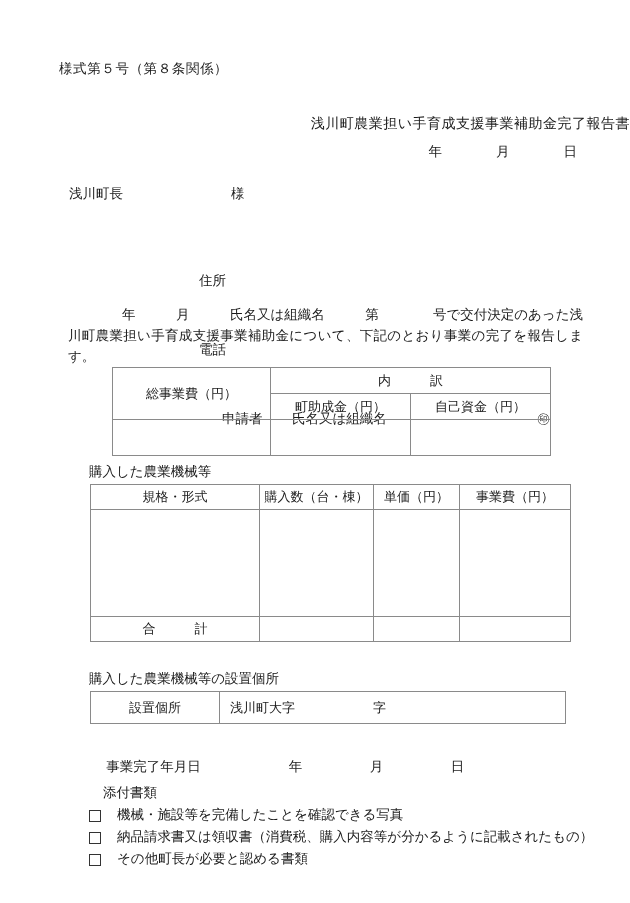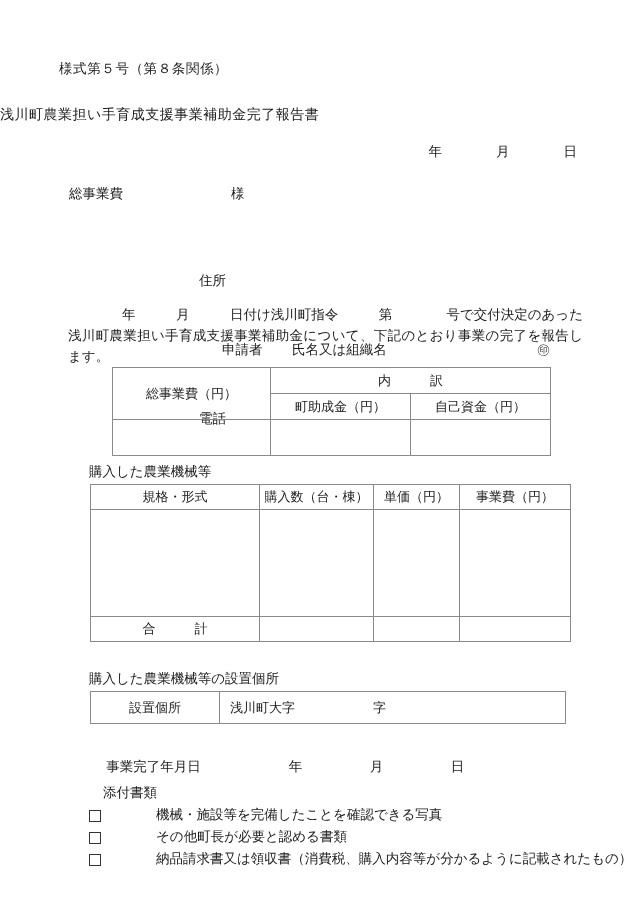--- a/index.html
+++ b/index.html
@@ -25,23 +25,23 @@
     position: absolute;
     left: 59px;
     top: 60px;
     font-size: 13.5px;
     letter-spacing: 0.6px;
     white-space: pre;
   }
   .doc-title {
     position: absolute;
     left: 0;
-    top: 106px;
+    top: 115px;
     width: 630px;
-    text-align: left;
+    text-align: right;
     font-size: 14px;
     letter-spacing: 0.5px;
     white-space: pre;
   }
   .date-line-top {
     position: absolute;
     left: 0;
     top: 143px;
     width: 577px;
     text-align: right;
@@ -190,21 +190,20 @@
   }
   .attach-title {
     margin: 0 0 4px 14px;
     white-space: pre;
   }
   .attach-item {
     display: flex;
     align-items: flex-start;
     height: 22px;
     white-space: pre;
-    gap: 39px;
   }
   .checkbox {
     display: inline-block;
     width: 10px;
     height: 10px;
     border: 1px solid #333;
     margin: 4px 16px 0 0;
     flex: none;
     background: #fff;
   }
@@ -213,37 +212,37 @@
 <body>
 
 <div class="page">
 
   <div class="form-no">様式第５号（第８条関係）</div>
 
   <div class="doc-title">浅川町農業担い手育成支援事業補助金完了報告書</div>
 
   <div class="date-line-top">年　　　　月　　　　日</div>
 
-  <div class="addressee">総事業費　　　　　　　　様</div>
+  <div class="addressee">浅川町長　　　　　　　　様</div>
 
   <div class="applicant">
     <div class="applicant-row">
       <span class="applicant-field centered">住所</span>
+    </div>
+    <div class="applicant-row">
+      <span class="applicant-field centered">電話</span>
     </div>
     <div class="applicant-row">
       <span class="applicant-label">申請者</span>
       <span class="applicant-field">氏名又は組織名</span>
       <span class="seal-mark">㊞</span>
     </div>
-    <div class="applicant-row">
-      <span class="applicant-field centered">電話</span>
-    </div>
   </div>
 
-  <div class="body-para">　　　　年　　　月　　　日付け浅川町指令　　　第　　　　号で交付決定のあった浅川町農業担い手育成支援事業補助金について、下記のとおり事業の完了を報告します。</div>
+  <div class="body-para">　　　　年　　　月　　　氏名又は組織名　　　第　　　　号で交付決定のあった浅川町農業担い手育成支援事業補助金について、下記のとおり事業の完了を報告します。</div>
 
   <table class="tbl-cost">
     <tbody>
         <tr>
       <td class="c-main" rowspan="2">総事業費（円）</td>
       <td class="c-sub" colspan="2">内　　　訳</td>
     </tr>
     <tr>
       <td class="c-sub">町助成金（円）</td>
       <td class="c-sub">自己資金（円）</td>
@@ -297,21 +296,21 @@
   </div>
 
   <div class="attach">
     <div class="attach-title">添付書類</div>
     <div class="attach-item">
       <span class="checkbox"></span>
       <span>機械・施設等を完備したことを確認できる写真</span>
     </div>
     <div class="attach-item">
       <span class="checkbox"></span>
-      <span>その他町長が必要と認める書類</span>
+      <span>納品請求書又は領収書（消費税、購入内容等が分かるように記載されたもの）</span>
     </div>
     <div class="attach-item">
       <span class="checkbox"></span>
-      <span>納品請求書又は領収書（消費税、購入内容等が分かるように記載されたもの）</span>
+      <span>その他町長が必要と認める書類</span>
     </div>
   </div>
 
 </div>
 
 </body></html>

